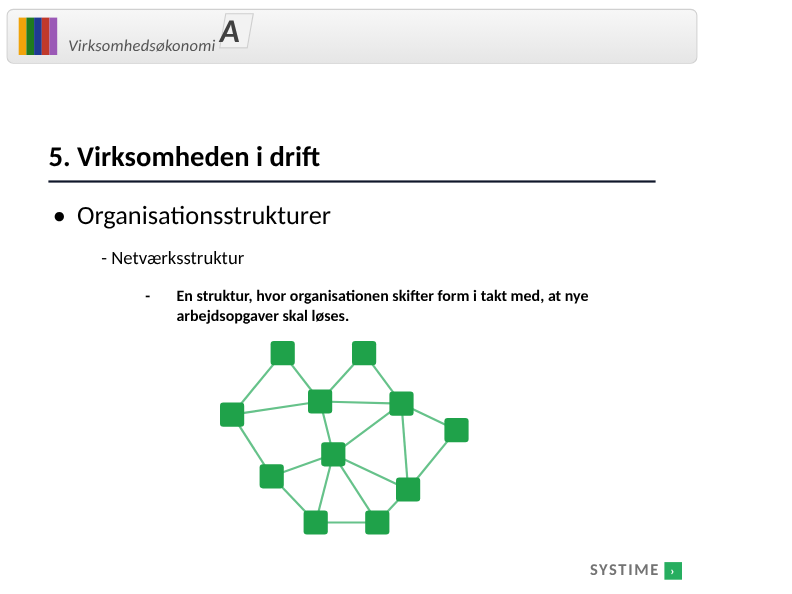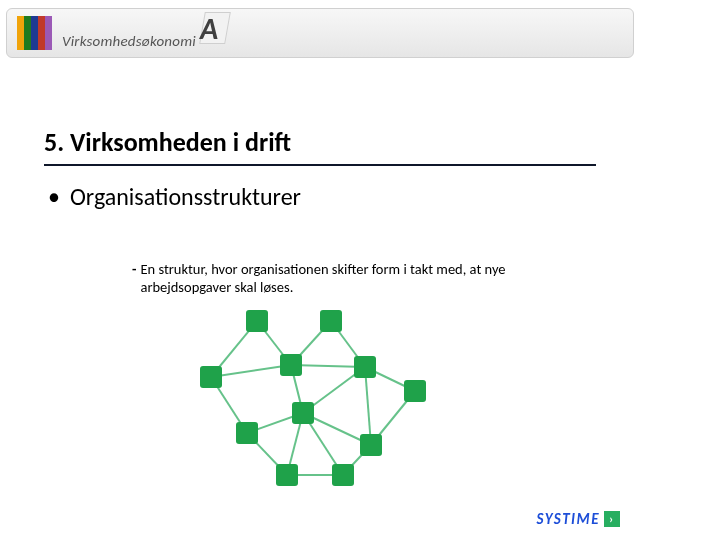--- a/index.html
+++ b/index.html
@@ -40,32 +40,32 @@
   .bullet1::before { content: "•"; margin-right: 10px; }
   .bullet2 {
     position: absolute; left: 92px; top: 224px;
     font-size: 17px; font-weight: 400;
   }
   .bullet3-wrap {
     position: absolute; left: 132px; right: 56px; top: 260px;
     display: flex; gap: 4px; font-size: 14.5px; line-height: 1.25;
   }
   .bullet3-dash { font-weight: 700; }
-  .bullet3 { font-weight: 400; flex: 1; }
+  .bullet3 { font-weight: 700; flex: 1; margin-left: 20px; }
 
   
   .diagram { position: absolute; left: 176px; top: 302px; width: 300px; height: 200px; }
 
   
   .footer-logo {
     position: absolute; right: 20px; bottom: 12px;
     display: flex; align-items: center; gap: 4px;
     font-size: 15px; font-weight: 700; letter-spacing: 1.5px;
   }
-  .footer-logo .name { color: #1d4ed8; font-style: italic; }
+  .footer-logo .name { color: #737373; }
   .footer-chev {
     width: 16px; height: 16px; background: #27ae60;
     display: inline-flex; align-items: center; justify-content: center;
     color: #fff; font-size: 11px; font-weight: 700;
   }
 </style>
 </head>
 <body>
 
 <div class="slide">
@@ -84,20 +84,23 @@
         <span class="logo-A-square"></span>
         <span class="logo-A">A</span>
       </span>
     </div>
   </div>
 
   <div class="title">5. Virksomheden i drift</div>
 
   <div class="bullet1">Organisationsstrukturer</div>
 
+  <div class="bullet2">
+    <span>- </span><span>Netværksstruktur</span>
+  </div>
 
   <div class="bullet3-wrap">
     <span class="bullet3-dash">-</span>
     <span class="bullet3">En struktur, hvor organisationen skifter form i takt med, at nye arbejdsopgaver skal løses.</span>
   </div>
 
   <div class="diagram">
     <svg id="net-svg" width="300" height="200">
         <line x1="81" y1="19" x2="115" y2="63" stroke="#66c28a" stroke-width="2"></line>
         <line x1="81" y1="19" x2="35" y2="75" stroke="#66c28a" stroke-width="2"></line>

